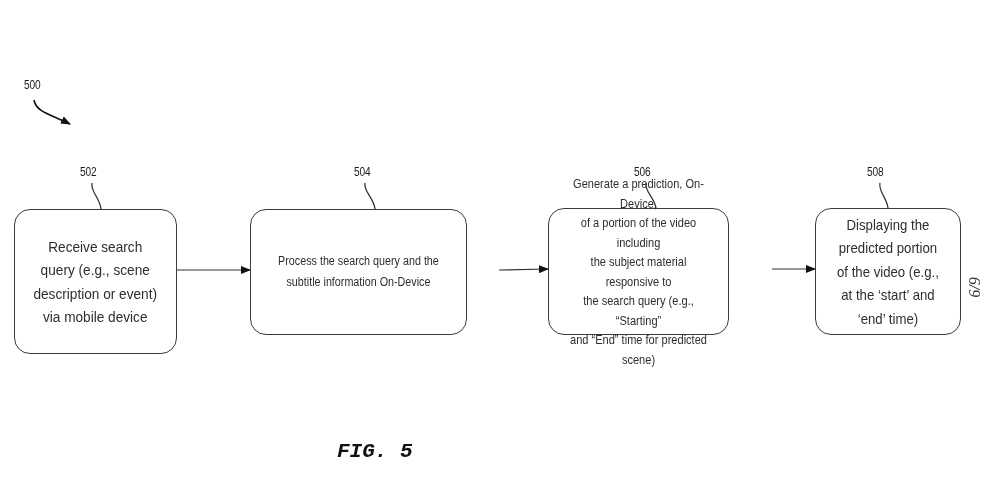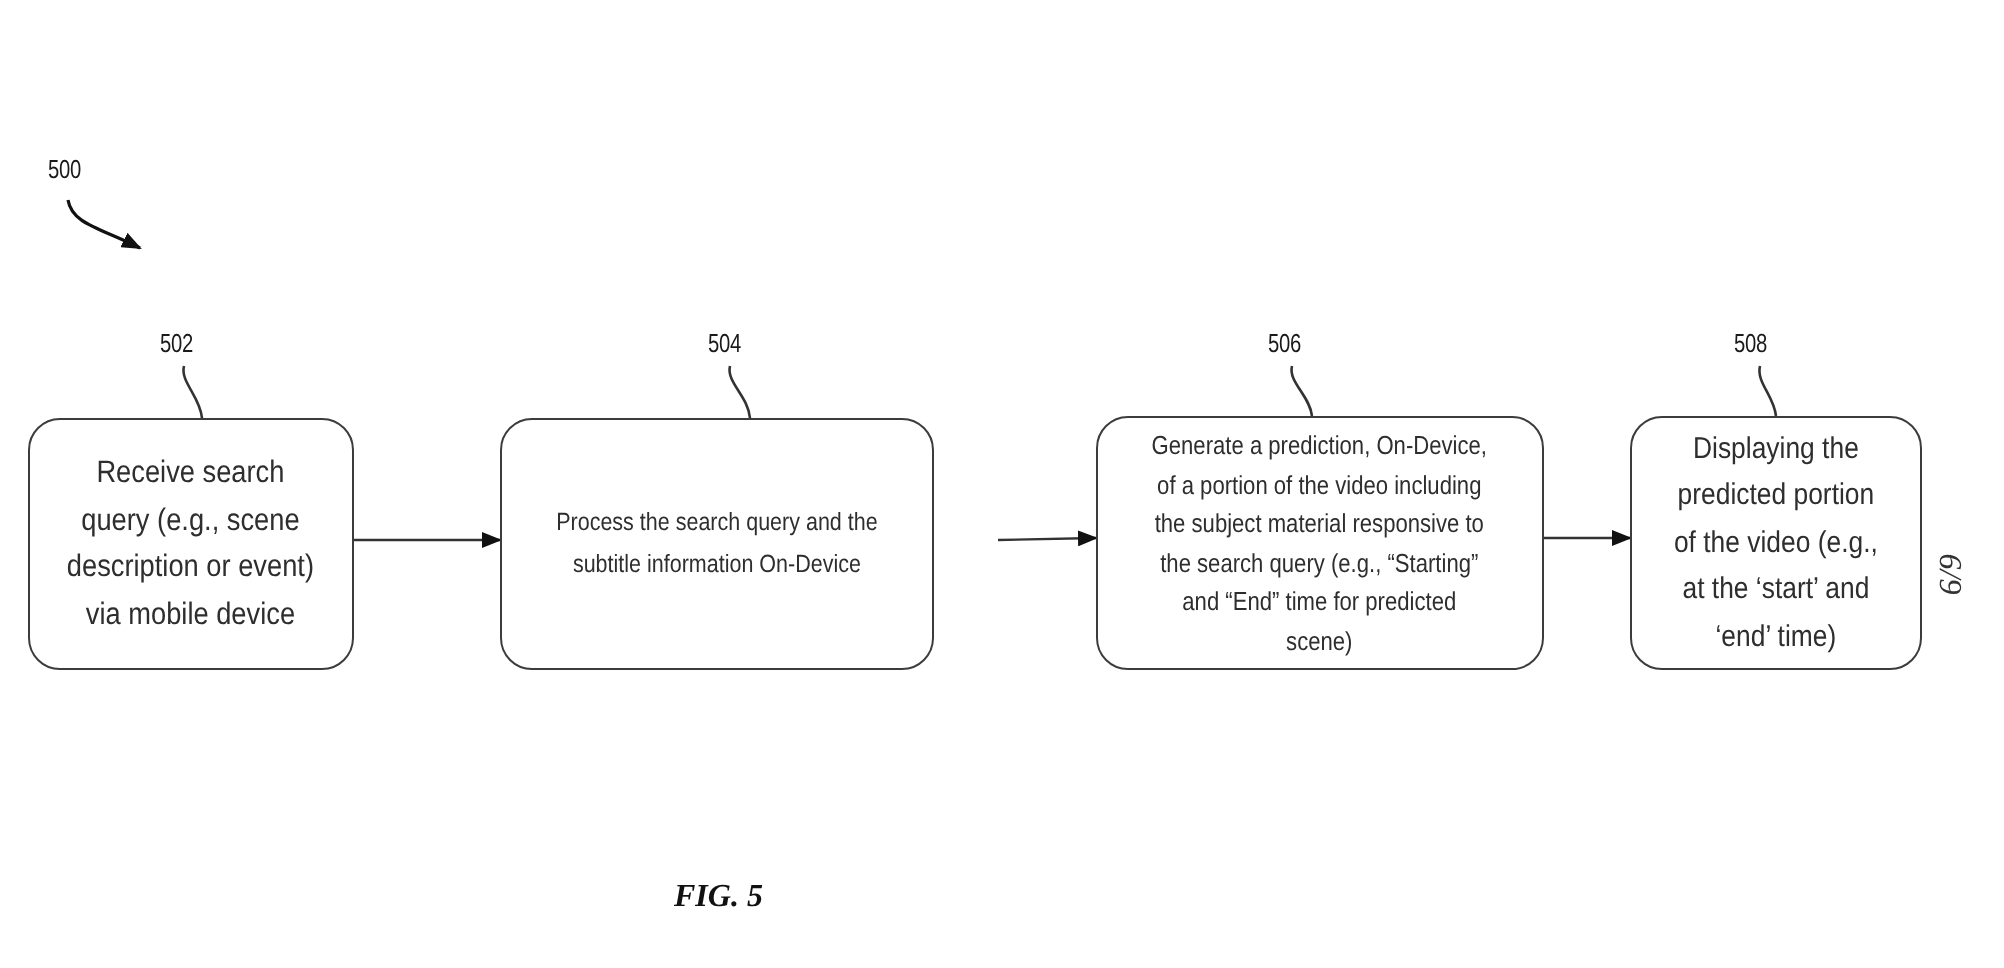--- a/index.html
+++ b/index.html
@@ -2,29 +2,29 @@
 <html><head>
   <meta charset="utf-8">
   <style>
     html, body { margin: 0; padding: 0; background: #ffffff; }
     body { width: 1002px; height: 484px; position: relative; overflow: hidden; font-family: "Liberation Sans", sans-serif; color: #2b2b2b; }
     .canvas { position: absolute; left: 0; top: 16px; width: 1002px; height: 484px; }
     svg.lines { position: absolute; left: 0; top: 0; }
     .ref { position: absolute; font-family: "Liberation Sans", sans-serif; font-size: 13px; transform: scaleX(0.78); transform-origin: left top; color: #1a1a1a; letter-spacing: -0.2px; }
     .box { position: absolute; border: 1.6px solid #3c3c3c; border-radius: 16px; background: #fff; display: flex; align-items: center; justify-content: center; text-align: center; box-sizing: border-box; }
     .box-text { font-family: "Liberation Sans", sans-serif; color: #2e2e2e; white-space: pre-line; }
-    .b502 { left: 14px; top: 193px; width: 163px; height: 126px; }
+    .b502 { left: 14px; top: 193px; width: 163px; height: 145px; }
     .b502 .box-text { font-size: 15.5px; line-height: 23.5px; transform: scaleX(0.88); }
     .b504 { left: 250px; top: 193px; width: 217px; height: 126px; }
     .b504 .box-text { font-size: 12.5px; line-height: 21px; transform: scaleX(0.86); }
-    .b506 { left: 548px; top: 192px; width: 224px; height: 127px; }
+    .b506 { left: 548px; top: 192px; width: 181px; height: 127px; }
     .b506 .box-text { font-size: 13px; line-height: 19.5px; transform: scaleX(0.85); }
     .b508 { left: 815px; top: 192px; width: 146px; height: 127px; }
     .b508 .box-text { font-size: 15px; line-height: 23.5px; transform: scaleX(0.88); }
-    .fig { position: absolute; left: 337px; top: 424px; font-family: Liberation Serif, serif; font-weight: bold; font-style: italic; font-size: 16px; color: #111; }
+    .fig { position: absolute; left: 337px; top: 424px; font-family: Liberation Mono, monospace; font-weight: bold; font-style: italic; font-size: 21px; color: #111; }
     .sheet { position: absolute; left: 964px; top: 262px; font-family: "Liberation Serif", serif; font-style: italic; font-size: 16px; color: #333; transform: rotate(90deg); transform-origin: center; }
   </style>
 </head>
 <body>
 
 <div class="canvas">
 
   <svg class="lines" width="1002" height="484">
     <defs>
       <marker id="ah" markerWidth="10" markerHeight="8" refX="9" refY="4" orient="auto" markerUnits="userSpaceOnUse">

